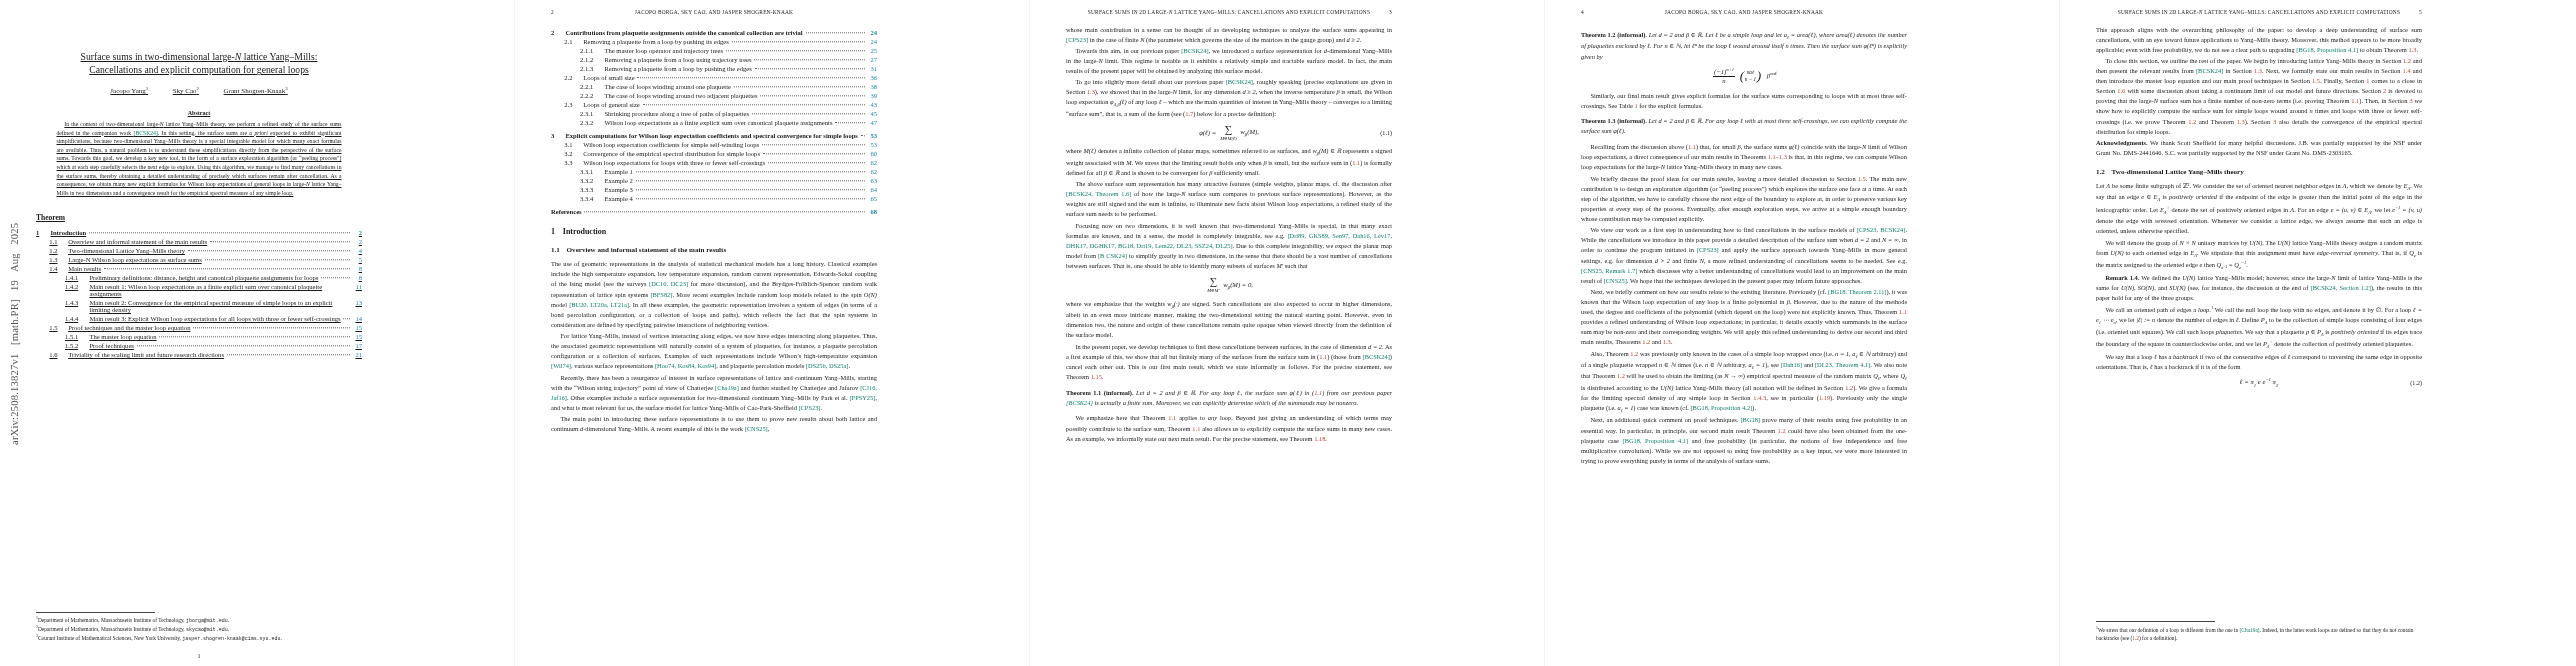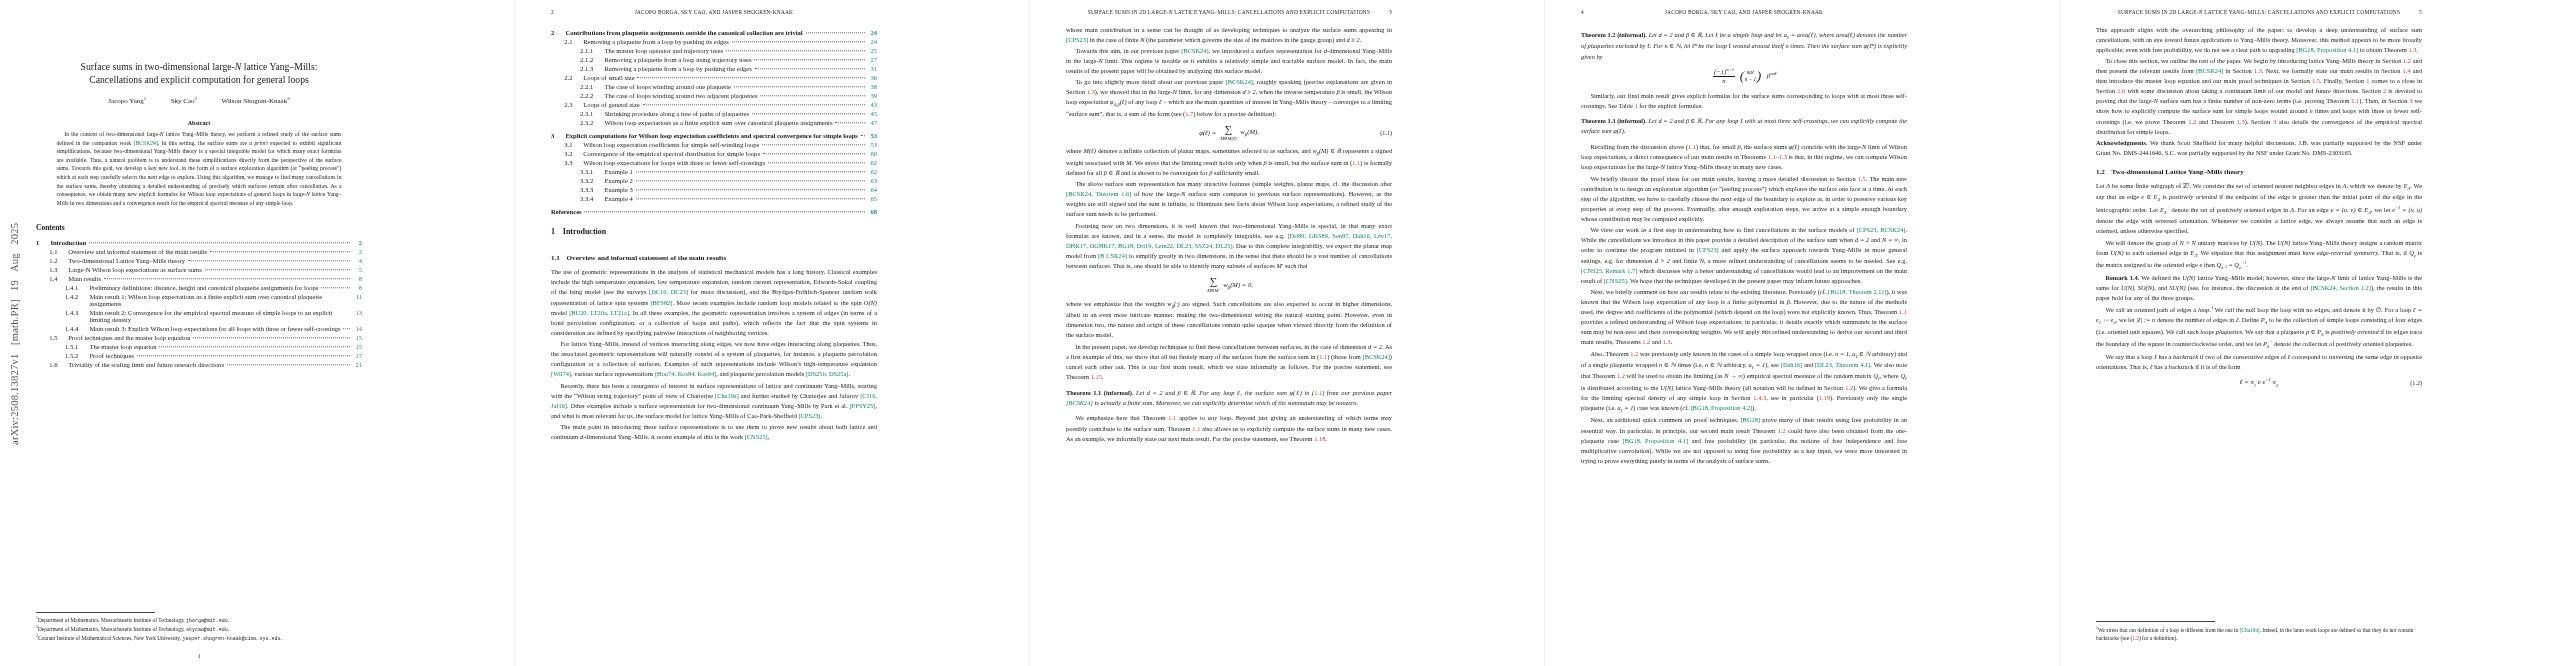--- a/index.html
+++ b/index.html
@@ -13,21 +13,21 @@
   .spread{display:flex;width:2576px;height:667px;background:#fff;}
   .page{position:relative;flex:0 0 515px;width:515px;height:667px;background:#fff;overflow:hidden;
         font-family:"Liberation Serif","DejaVu Serif",serif;color:var(--ink);font-size:6.4px;}
   .page + .page{box-shadow:-0.6px 0 0 #e9e9e9;}
 
   
   .arxiv-stamp{position:absolute;left:9px;top:44px;bottom:44px;writing-mode:vertical-rl;
     transform:rotate(180deg);text-align:center;font-size:10.6px;color:#565656;
     letter-spacing:0.2px;word-spacing:5.6px;white-space:nowrap;}
   .content{position:absolute;left:36px;top:24.5px;width:326px;}
-  .content-p1{top:12px;}
+  .content-p1{top:2px;text-decoration:underline;}
   .title{margin:48px auto 0;width:289px;font-size:9.7px;font-weight:normal;line-height:1.38;text-align:center;}
   .authors{display:flex;justify-content:center;gap:24.5px;margin-top:9.4px;font-size:7px;}
   .abstract-head{text-align:center;font-weight:bold;font-size:6.1px;margin-top:14.5px;}
   .abstract{width:285px;margin:3.9px auto 0;font-size:5.7px;line-height:1.52;text-align:justify;text-indent:7.8px;}
   .contents-head{font-weight:bold;font-size:7.5px;margin:15.6px 0 5.6px;}
   .toc{font-size:6.6px;}
   .toc-row{display:flex;align-items:baseline;padding:1px 0;}
   .toc-row.lvl0{font-weight:bold;margin-top:3.9px;}
   .toc-row.lvl1{padding-left:13.3px;}
   .toc-row.lvl2{padding-left:29px;}
@@ -45,21 +45,21 @@
   
   .pagehead{position:absolute;top:9px;left:36px;width:326px;display:flex;align-items:baseline;
     font-size:5.4px;letter-spacing:0.2px;color:#222;}
   .ph-num{min-width:14.5px;}
   .ph-right{text-align:right;}
   .ph-center{flex:1;text-align:center;}
 
   
   .para{margin:0 0 1.1px;text-align:justify;line-height:1.58;text-indent:9.4px;}
   .noindent{text-indent:0;}
-  .sec{font-size:8px;margin:11px 0 18px;font-weight:bold;}
+  .sec{font-size:8px;margin:11px 0 10px;font-weight:bold;}
   .sec-num{margin-right:7.8px;}
   .subsec{font-size:7.1px;margin:10px 0 5px;font-weight:bold;}
   .subsec-num{margin-right:6.7px;}
   .theorem{font-style:italic;margin:5.6px 0;line-height:1.58;text-align:justify;text-indent:0;}
   .thmlabel{font-style:normal;font-weight:bold;}
   .cite{color:var(--cite);}
   .iref{color:var(--iref);}
   .tt{font-family:"Liberation Mono","DejaVu Sans Mono",monospace;font-size:92%;}
 
   
@@ -83,25 +83,25 @@
 
 <div class="spread">
 
   <section class="page">
     <div class="arxiv-stamp">arXiv:2508.13827v1  [math.PR]  19 Aug 2025</div>
     <div class="content content-p1">
       <h1 class="title">Surface sums in two-dimensional large-<i>N</i> lattice Yang–Mills: Cancellations and explicit computation for general loops</h1>
       <div class="authors">
           <span class="author"><span>Jacopo Yang</span><sup>1</sup></span>
           <span class="author"><span>Sky Cao</span><sup>2</sup></span>
-          <span class="author"><span>Wilson Shogren-Knaak</span><sup>3</sup></span>
+          <span class="author"><span>Grant Shogren-Knaak</span><sup>3</sup></span>
         </div>
       <div class="abstract-head">Abstract</div>
       <p class="abstract">In the context of two-dimensional large-<i>N</i> lattice Yang–Mills theory, we perform a refined study of the surface sums defined in the companion work <span class="cite">[BCSK24]</span>. In this setting, the surface sums are <i>a priori</i> expected to exhibit significant simplifications, because two-dimensional Yang–Mills theory is a special integrable model for which many exact formulas are available. Thus, a natural problem is to understand these simplifications directly from the perspective of the surface sums. Towards this goal, we develop a key new tool, in the form of a surface exploration algorithm (or “peeling process”) which at each step carefully selects the next edge to explore. Using this algorithm, we manage to find many cancellations in the surface sums, thereby obtaining a detailed understanding of precisely which surfaces remain after cancellation. As a consequence, we obtain many new explicit formulas for Wilson loop expectations of general loops in large-<i>N</i> lattice Yang–Mills in two dimensions and a convergence result for the empirical spectral measure of any simple loop.</p>
-      <div class="contents-head">Contents</div>
+      <div class="contents-head">Theorem</div>
       <nav class="toc">
           <div class="toc-row lvl0">
           <span class="toc-num">1</span>
           <span class="toc-label">Introduction</span>
           <span class="toc-dots"></span>
           <span class="toc-page">2</span>
         </div>
           <div class="toc-row lvl1">
           <span class="toc-num">1.1</span>
           <span class="toc-label">Overview and informal statement of the main results</span>

